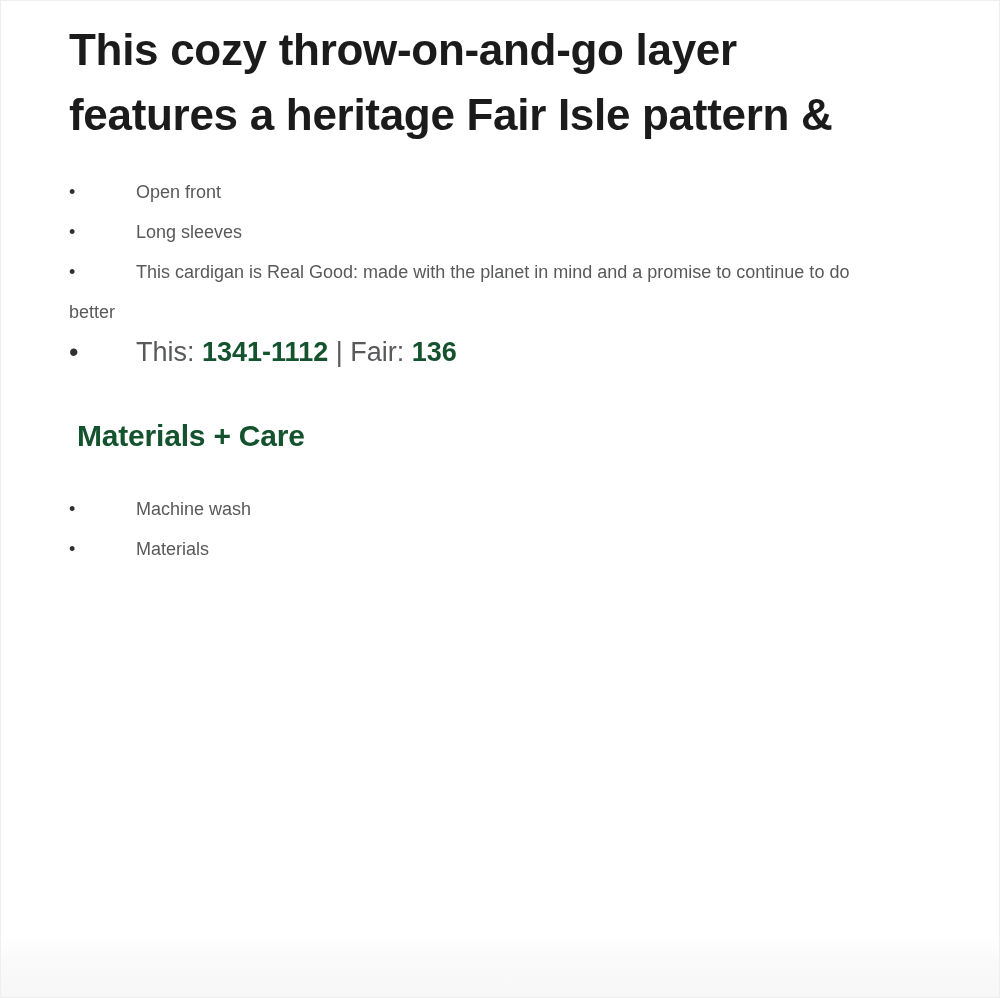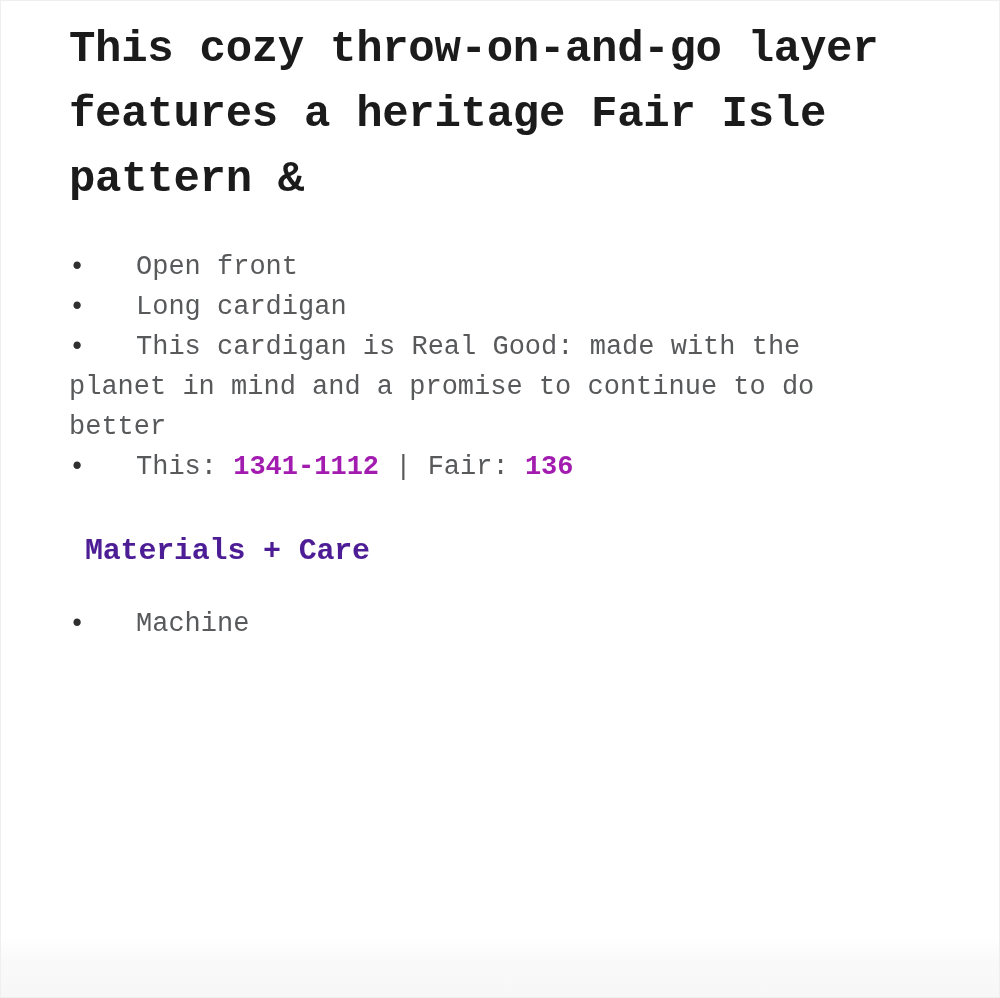--- a/index.html
+++ b/index.html
@@ -4,67 +4,67 @@
 <style>
   html, body { margin: 0; padding: 0; background: #ffffff; }
   .page {
     position: relative;
     width: 1000px;
     height: 998px;
     box-sizing: border-box;
     background: #ffffff;
     border: 1px solid #efefef;
     overflow: hidden;
-    font-family: Liberation Mono, monospace;
+    font-family: Liberation Sans, sans-serif;
   }
   .content {
     padding: 16px 68px 0 68px;
   }
   .headline {
     margin: 0;
     font-size: 44px;
     font-weight: 700;
     line-height: 65px;
     letter-spacing: -0.3px;
     color: #1b1b1b;
   }
   .headline span { display: block; }
   ul.bullets {
     list-style: none;
-    margin: 35px 0 0 0;
+    margin: 25px 0 0 0;
     padding: 0;
-    font-size: 27px;
+    font-size: 18px;
     line-height: 40px;
     color: #58595b;
   }
   ul.bullets li {
     max-width: 790px;
   }
   .dot {
     display: inline-block;
     width: 67px;
     color: #2f2f2f;
   }
   .style-row {
     font-size: 27px;
     line-height: 40px;
     color: #58595b;
     margin: 0;
   }
   .strong {
     font-weight: 700;
-    color: #a21caf;
+    color: #14532d;
   }
   .mc-heading {
-    margin: 44px 0 0 16px;
+    margin: 44px 0 0 8px;
     font-size: 30px;
     font-weight: 700;
     line-height: 40px;
     letter-spacing: -0.2px;
-    color: #4c1d95;
+    color: #14532d;
   }
   ul.bullets.mc-list {
     margin-top: 33px;
   }
   .footer-strip {
     position: absolute;
     left: 0;
     right: 0;
     bottom: 0;
     height: 60px;
@@ -77,34 +77,35 @@
 <div class="page">
   <div class="content">
 
     <h1 class="headline">
       <span>This cozy throw-on-and-go layer</span>
       <span>features a heritage Fair Isle pattern &amp;</span>
     </h1>
 
     <ul class="bullets">
         <li><span class="dot">•</span><span>Open front</span></li>
-        <li><span class="dot">•</span><span>Long cardigan</span></li>
+        <li><span class="dot">•</span><span>Long sleeves</span></li>
         <li><span class="dot">•</span><span>This cardigan is Real Good: made with the planet in mind and a promise to continue to do better</span></li>
       </ul>
 
     <div class="style-row">
       <span class="dot">•</span><span>This:</span>
       <span class="strong">1341-1112</span>
       <span>|</span>
       <span>Fair:</span>
       <span class="strong">136</span>
     </div>
 
     <h2 class="mc-heading">Materials + Care</h2>
 
     <ul class="bullets mc-list">
-        <li><span class="dot">•</span><span>Machine</span></li>
+        <li><span class="dot">•</span><span>Machine wash</span></li>
+        <li><span class="dot">•</span><span>Materials</span></li>
       </ul>
 
   </div>
 
   <div class="footer-strip"></div>
 </div>
 
 </body></html>

